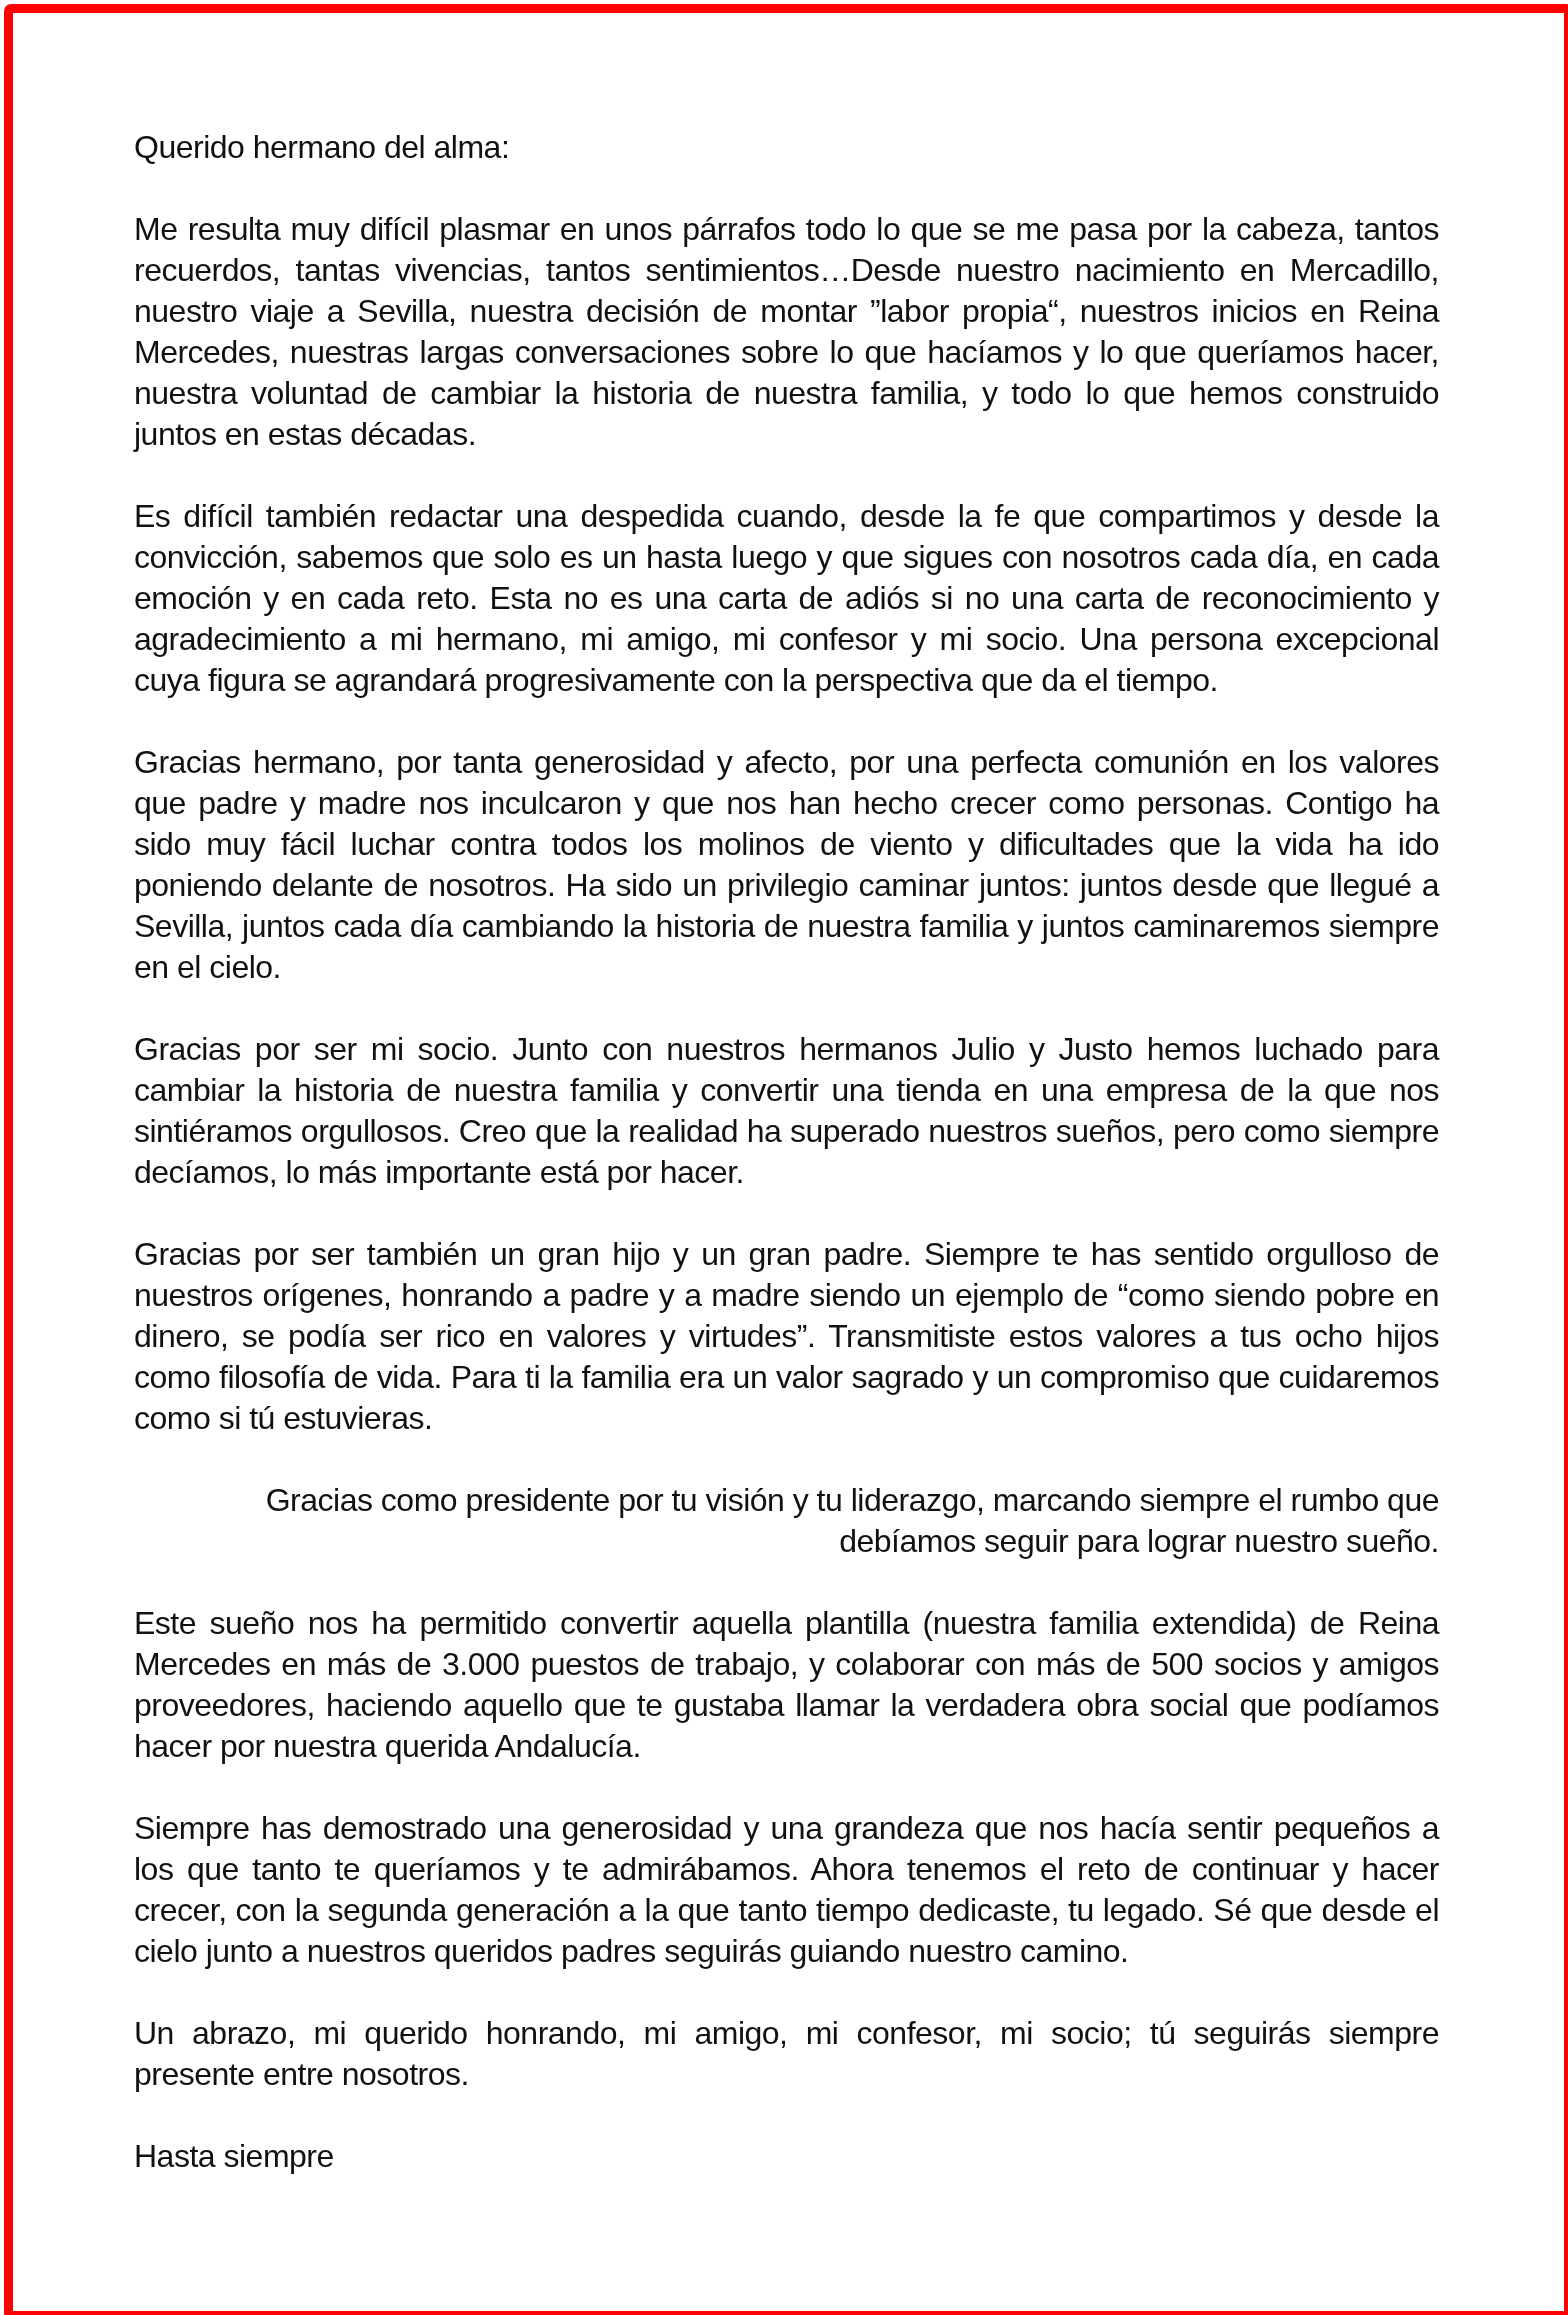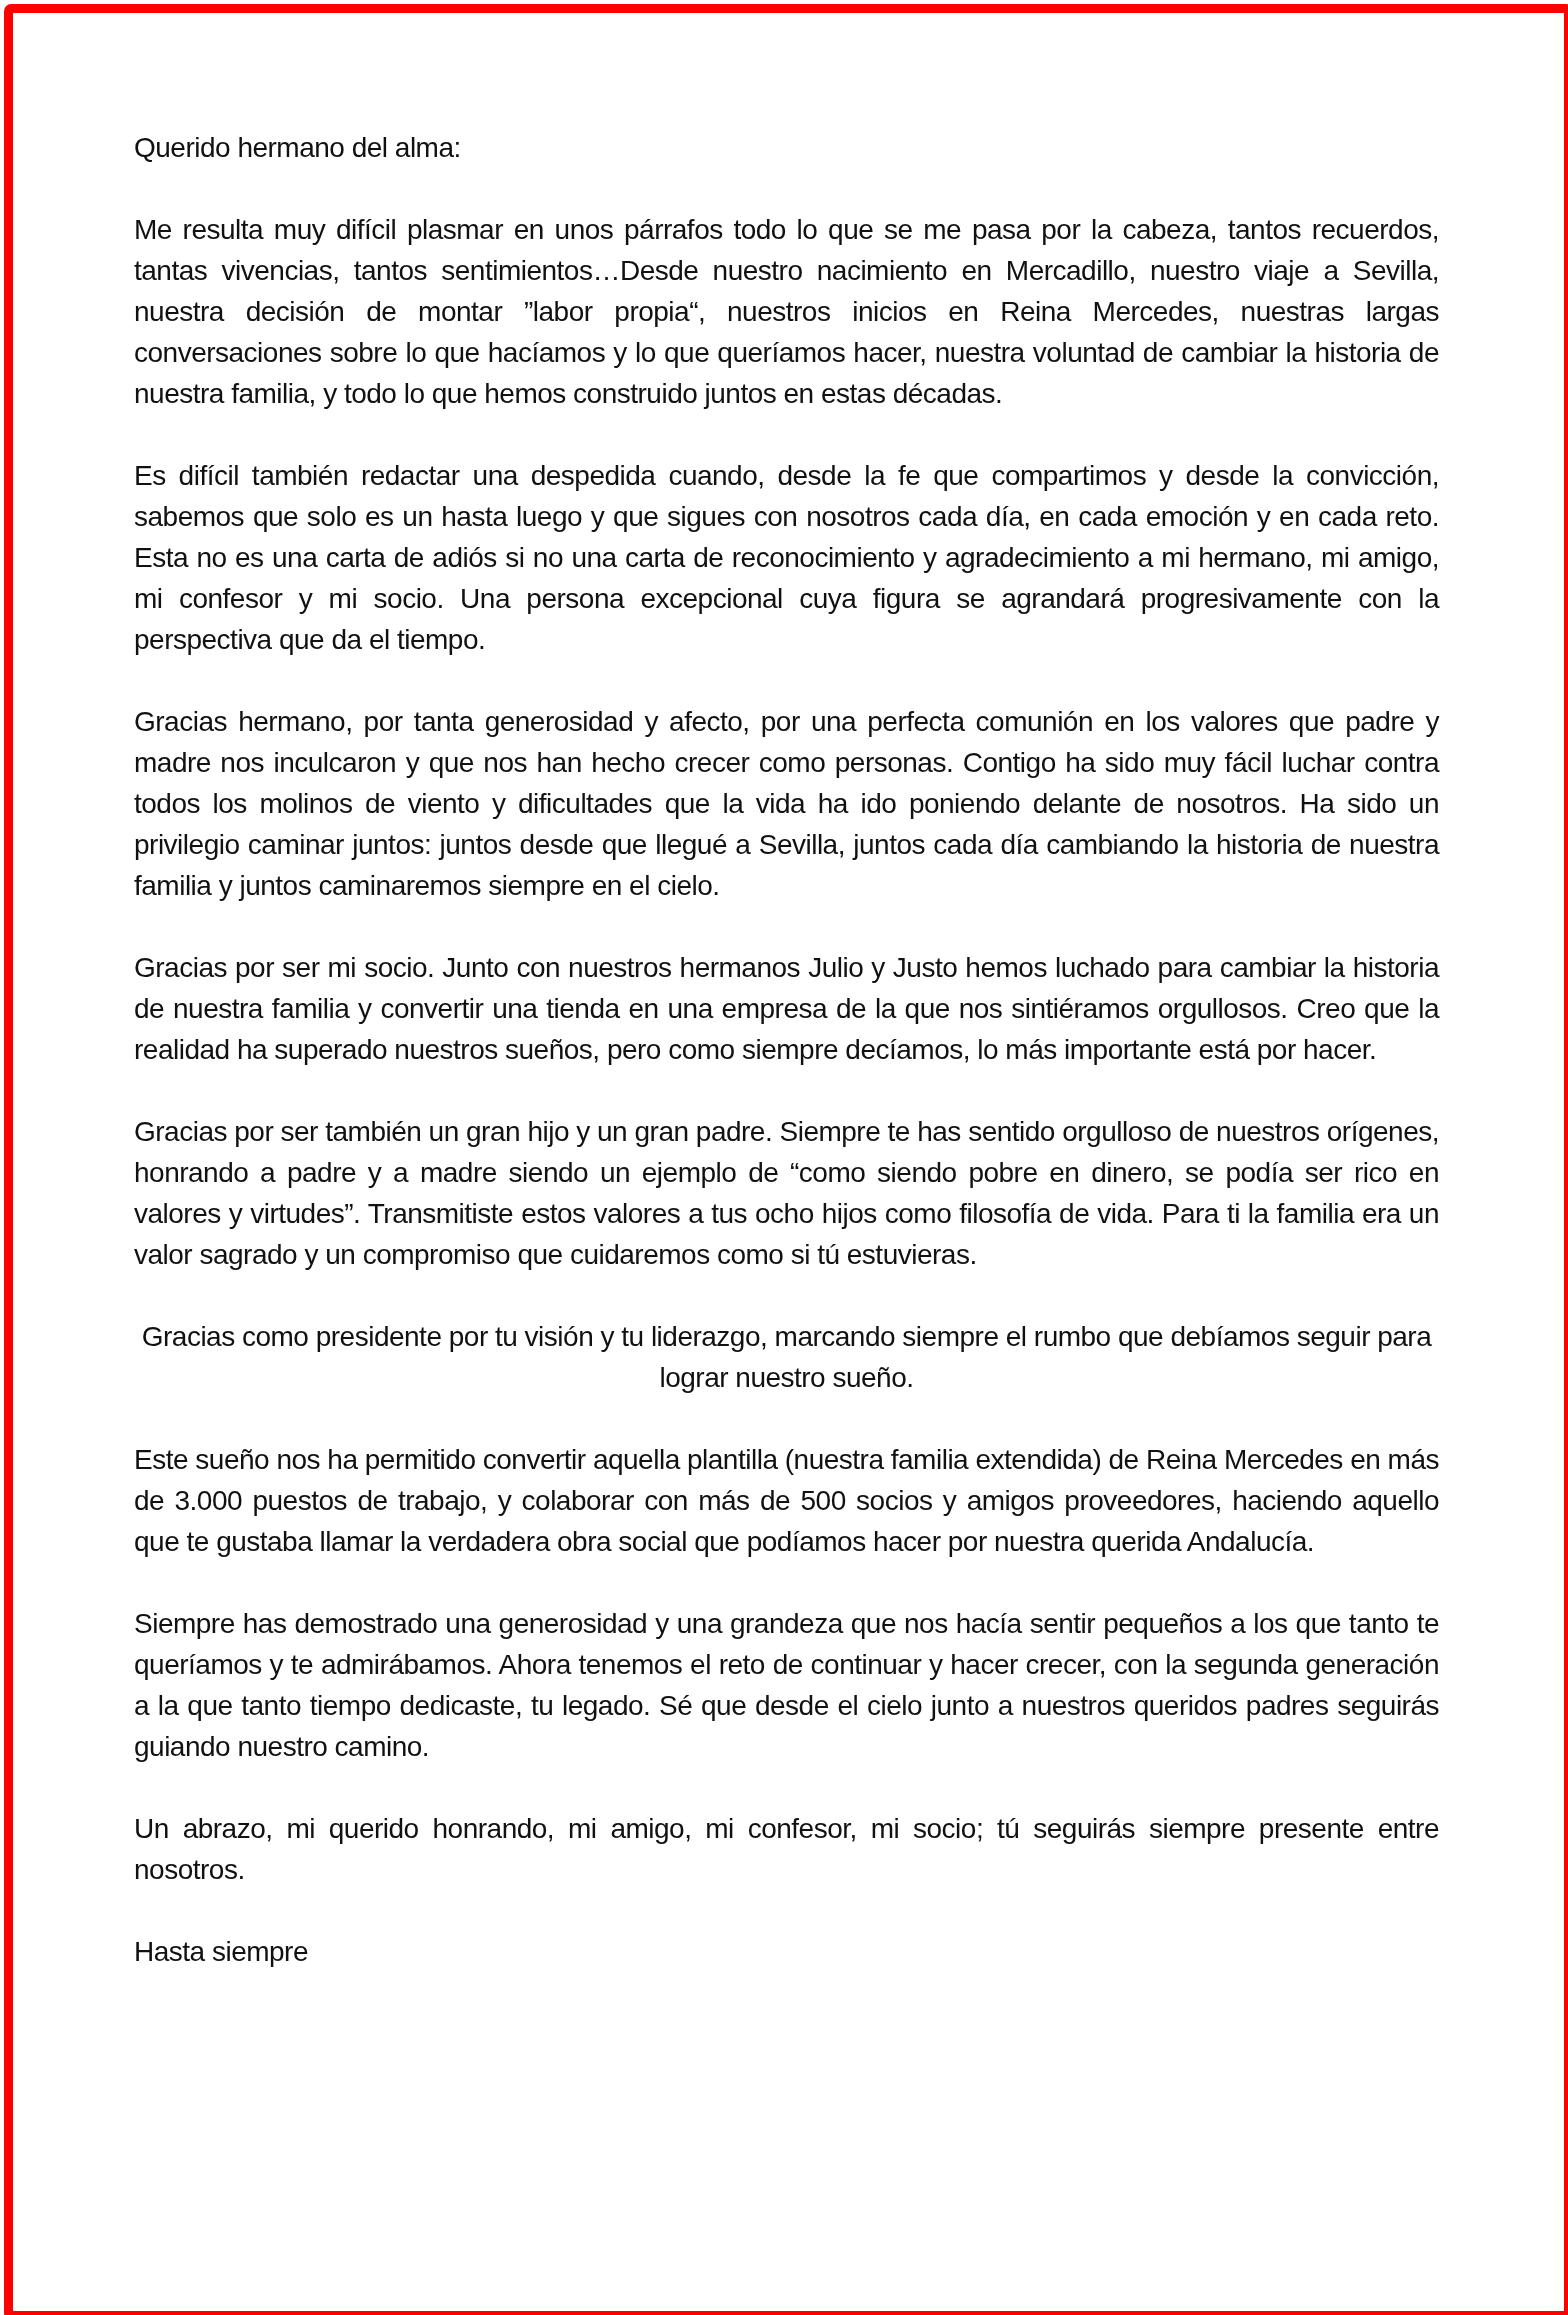--- a/index.html
+++ b/index.html
@@ -23,40 +23,40 @@
     border-radius: 7.2px;
     box-sizing: content-box;
     background: #ffffff;
   }
   .letter {
     position: absolute;
     left: 134px;
     top: 127px;
     width: 1305px;
     font-family: "Liberation Sans", sans-serif;
-    font-size: 28px;
+    font-size: 32px;
     line-height: 41px;
     color: #111111;
     letter-spacing: -0.5px;
     word-spacing: 0px;
   }
   .letter p {
     margin: 0 0 41px 0;
     text-align: justify;
     transform-origin: left top;
   }
   .letter p.salutation {
     margin-bottom: 41px;
     text-align: left;
   }
   .letter p.closing {
     text-align: left;
   }
   .letter p.short {
-    text-align: center;
+    text-align: right;
   }
 </style>
 </head>
 <body>
 
 <div class="page-frame" style="border-color: rgb(255, 0, 0);"></div>
 
 <div class="letter">
   <p class="salutation">Querido hermano del alma:</p>
   <p>Me resulta muy difícil plasmar en unos párrafos todo lo que se me pasa por la cabeza, tantos recuerdos, tantas vivencias, tantos sentimientos…Desde nuestro nacimiento en Mercadillo, nuestro viaje a Sevilla, nuestra decisión de montar ”labor propia“, nuestros inicios en Reina Mercedes, nuestras largas conversaciones sobre lo que hacíamos y lo que queríamos hacer, nuestra voluntad de cambiar la historia de nuestra familia, y todo lo que hemos construido juntos en estas décadas.</p>

